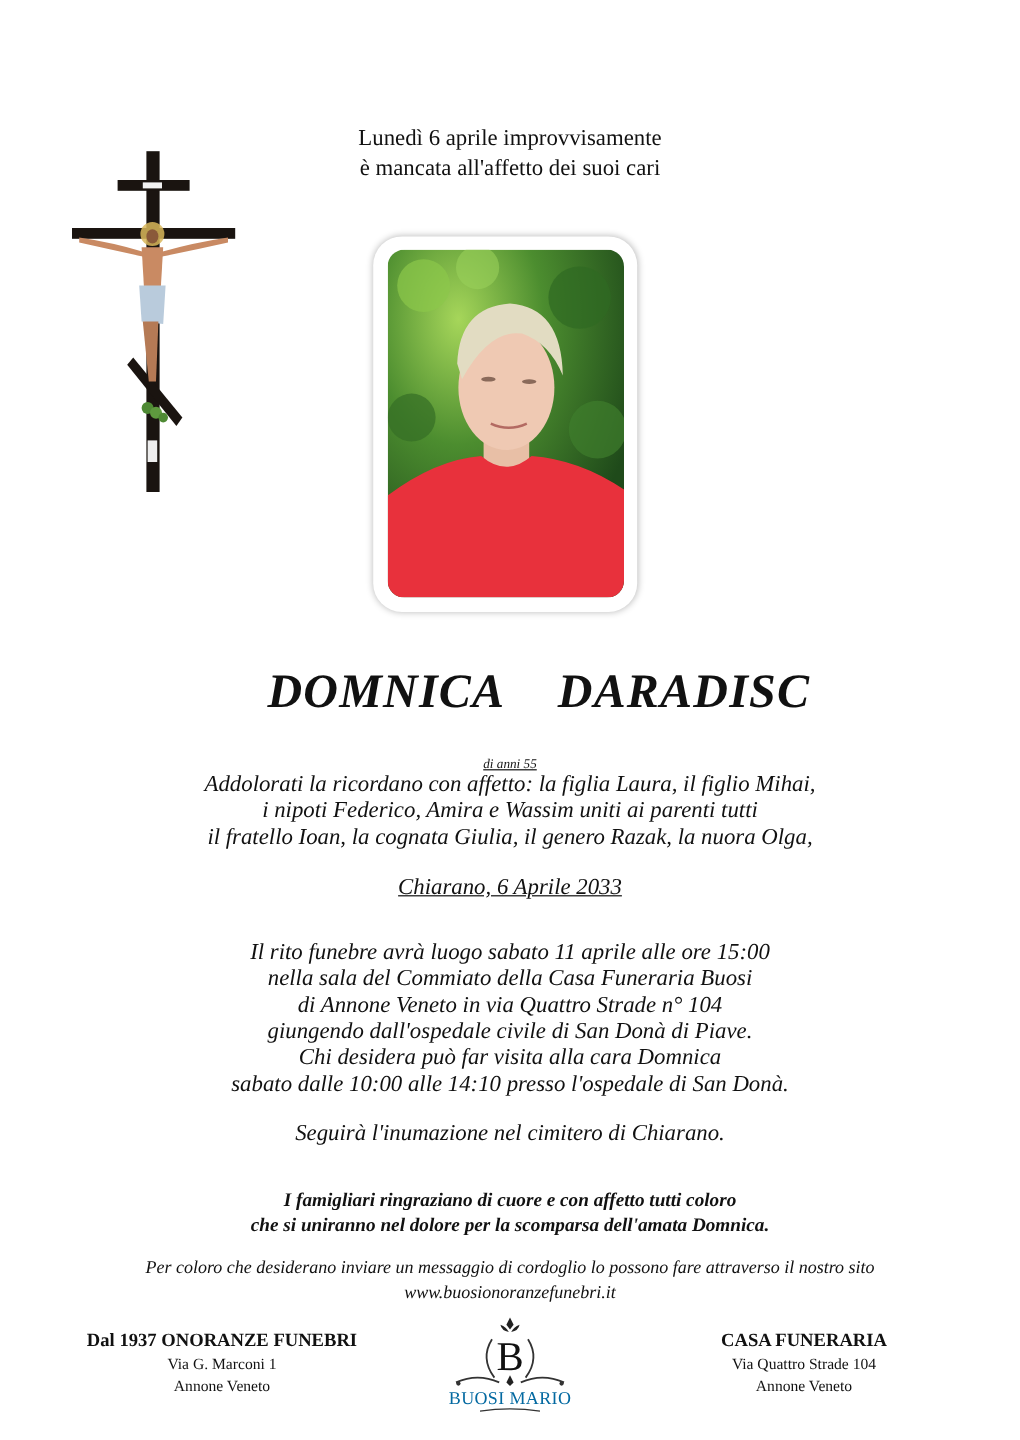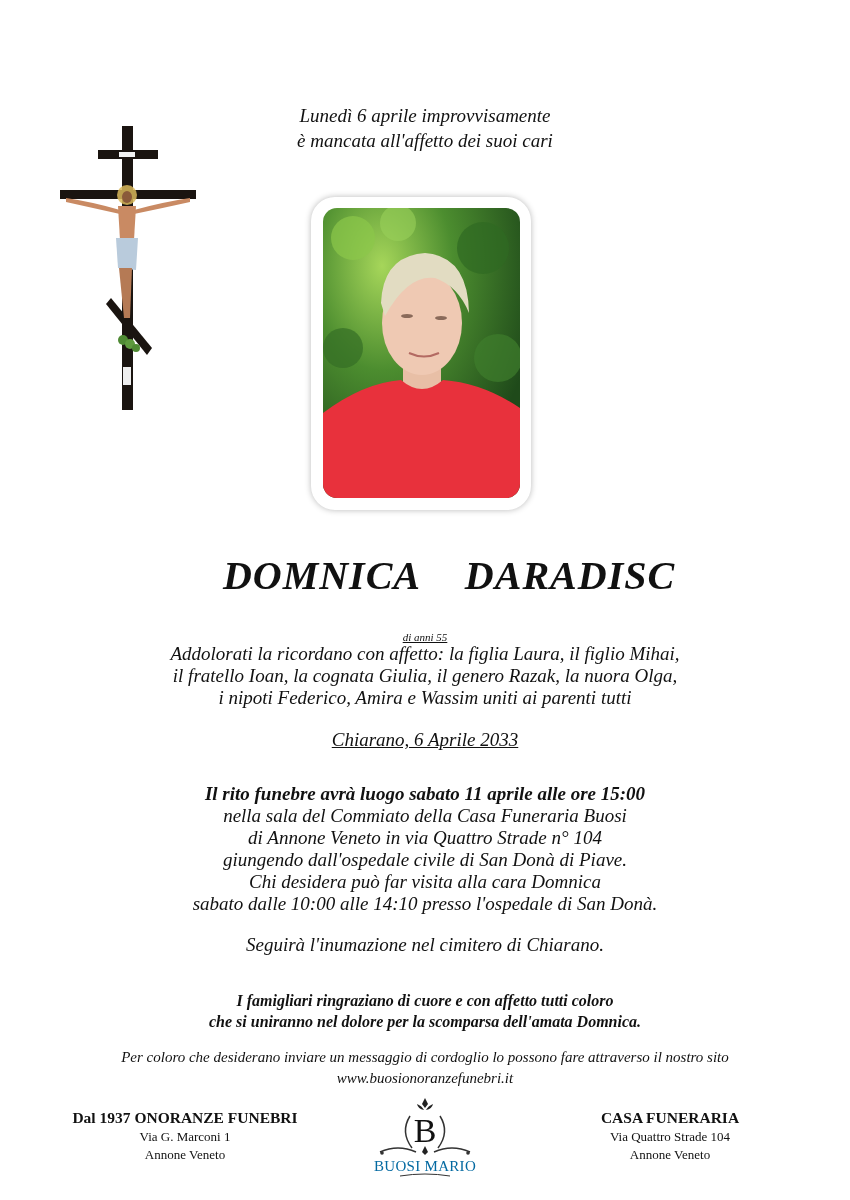--- a/index.html
+++ b/index.html
@@ -1,37 +1,37 @@
 <!DOCTYPE html>
 <html><head>
   <meta charset="utf-8">
   <style>
     html, body { margin: 0; padding: 0; background: #ffffff; }
     body { width: 850px; height: 1200px; position: relative; overflow: hidden;
            font-family: "Liberation Serif", "DejaVu Serif", serif; color: #111; }
     .abs { position: absolute; }
     .center { text-align: center; }
 
-    #intro { left: 0; width: 850px; top: 103px; font-size: 19px; line-height: 25px; font-style: italic; }
+    #intro { left: 0; width: 850px; top: 103px; font-size: 19px; line-height: 25px; }
 
     #cross { left: 58px; top: 122px; width: 140px; height: 292px; }
 
     #photo-frame { left: 311px; top: 197px; width: 220px; height: 313px; background: #fff;
                    border-radius: 24px; box-shadow: 0 0 6px rgba(0,0,0,0.28); }
     #photo { position: absolute; left: 12px; top: 11px; width: 197px; height: 290px; border-radius: 14px; overflow: hidden; }
 
     #name { left: 0; width: 850px; top: 552px; font-size: 40px; font-weight: bold; font-style: italic;
             letter-spacing: 1px; word-spacing: 12px; padding-left: 24px; }
     #age { left: 0; width: 850px; top: 600px; font-size: 11px; font-style: italic; text-decoration: underline; margin-top: 31px; }
 
     #mourners { left: 0; width: 850px; top: 643px; font-size: 19px; line-height: 22px; font-style: italic; }
     #place-date { left: 0; width: 850px; top: 729px; font-size: 19px; font-style: italic; text-decoration: underline; }
 
     #funeral { left: 0; width: 850px; top: 783px; font-size: 19px; line-height: 22px; font-style: italic; }
-    #funeral .lead { font-weight: bold; }
+    #funeral .lead { font-weight: normal; }
     #burial { left: 0; width: 850px; top: 934px; font-size: 19px; font-style: italic; }
 
     #thanks { left: 0; width: 850px; top: 990px; font-size: 16px; line-height: 21px; font-weight: bold; font-style: italic; }
 
     #condolence { left: 0; width: 850px; top: 1047px; font-size: 15px; line-height: 21px; font-style: italic; }
 
     #footer-left { left: 60px; width: 250px; top: 1108px; }
     #footer-right { left: 570px; width: 200px; top: 1108px; }
     .f-title { font-size: 15.5px; font-weight: bold; line-height: 20px; }
     .f-line { font-size: 13px; line-height: 18px; }
@@ -109,22 +109,22 @@
       <path d="M86,145 Q101,152 116,145" stroke="#b36a62" stroke-width="2" fill="none"></path>
     </svg>
   </div>
 </div>
 
 <div id="name" class="abs center" style="white-space: pre;">DOMNICA  DARADISC</div>
 <div id="age" class="abs center">di anni 55</div>
 
 <div id="mourners" class="abs center">
   <div>Addolorati la ricordano con affetto: la figlia Laura, il figlio Mihai,</div>
+  <div>i nipoti Federico, Amira e Wassim uniti ai parenti tutti</div>
   <div>il fratello Ioan, la cognata Giulia, il genero Razak, la nuora Olga,</div>
-  <div>i nipoti Federico, Amira e Wassim uniti ai parenti tutti</div>
 </div>
 
 <div id="place-date" class="abs center">Chiarano, 6 Aprile 2033</div>
 
 <div id="funeral" class="abs center">
   <div class="lead">Il rito funebre avrà luogo sabato 11 aprile alle ore 15:00</div>
   <div>nella sala del Commiato della Casa Funeraria Buosi</div>
   <div>di Annone Veneto in via Quattro Strade n° 104</div>
   <div>giungendo dall'ospedale civile di San Donà di Piave.</div>
   <div>Chi desidera può far visita alla cara Domnica</div>

